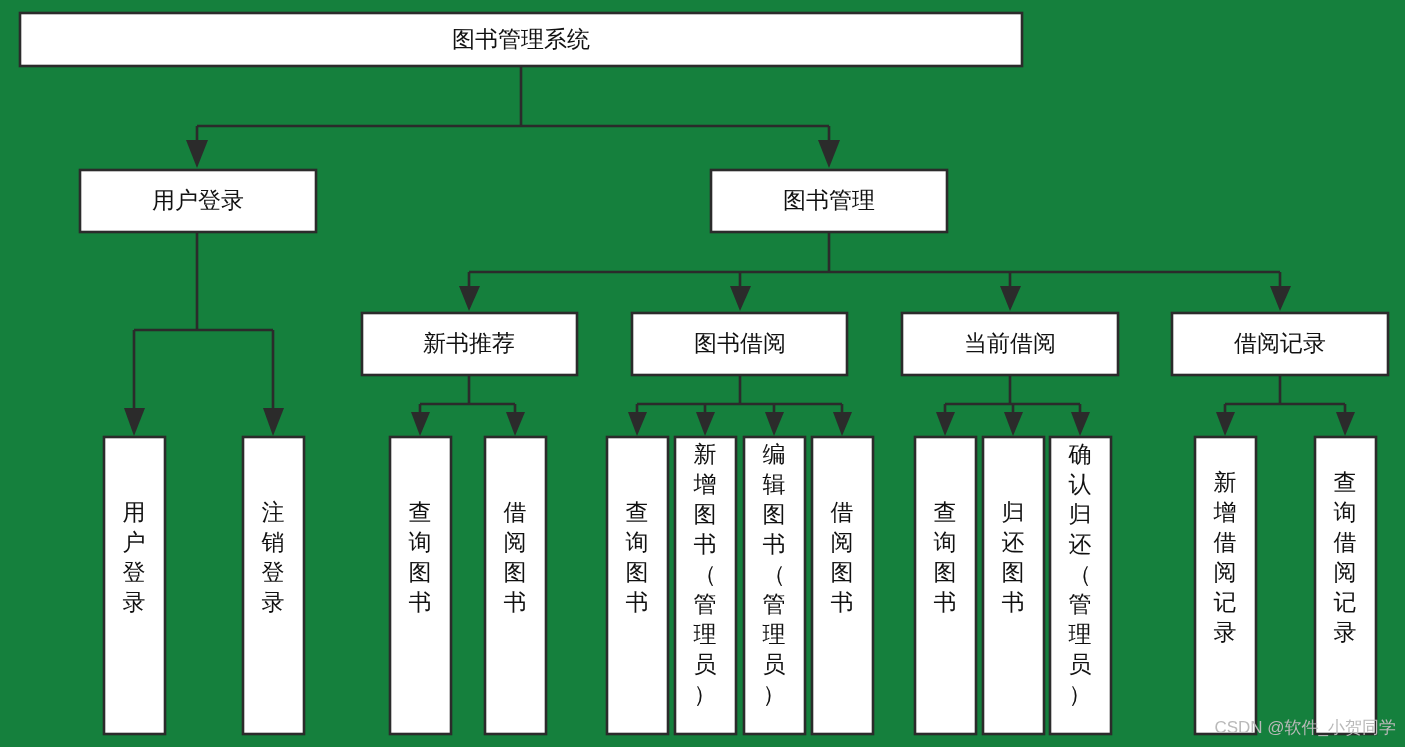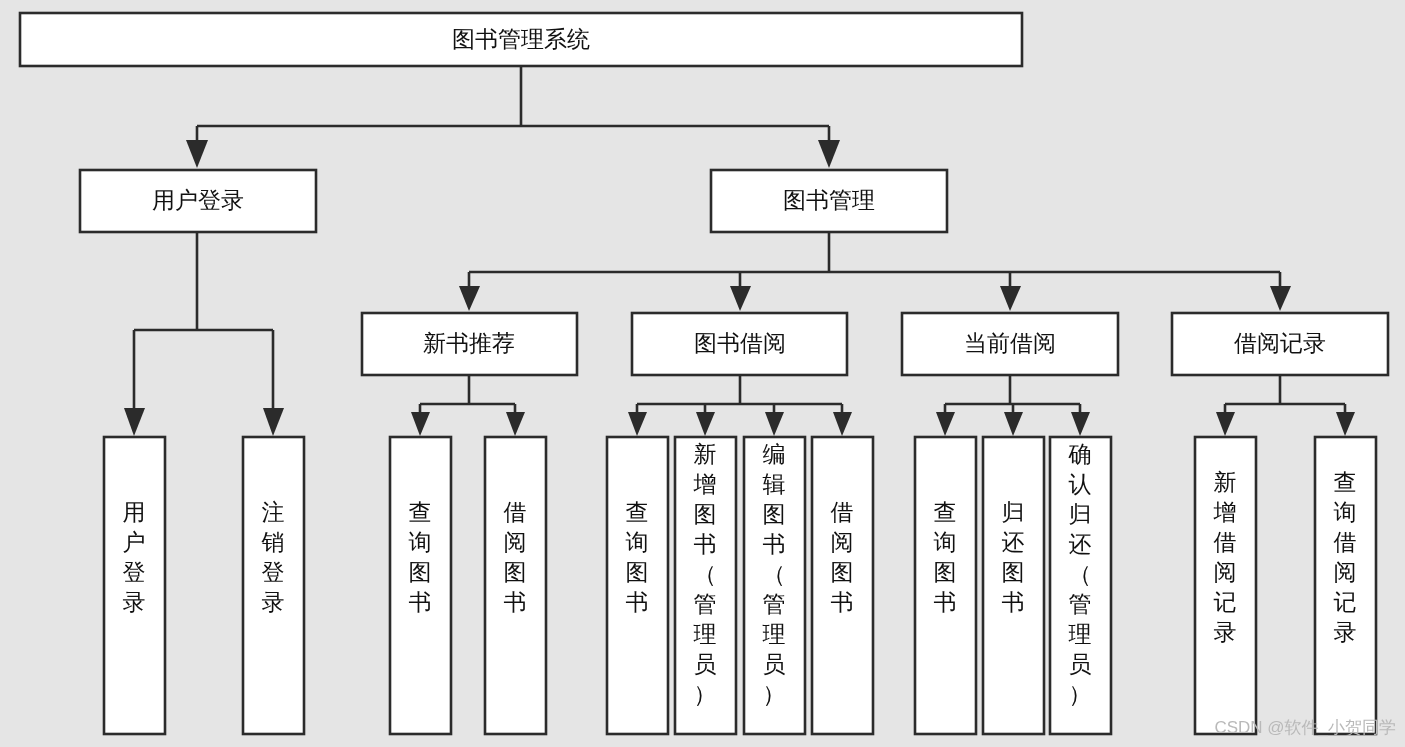--- a/index.html
+++ b/index.html
@@ -8,21 +8,21 @@
     padding: 0;
     background: #ffffff;
   }
   body {
     font-family: "Liberation Sans", "DejaVu Sans", sans-serif;
   }
   #diagram-root {
     position: relative;
     width: 1405px;
     height: 747px;
-    background: #e5e5e5;
+    background: #15803d;
     overflow: hidden;
   }
   svg#flow-svg {
     position: absolute;
     left: 0;
     top: 0;
     width: 1405px;
     height: 747px;
     display: block;
   }

